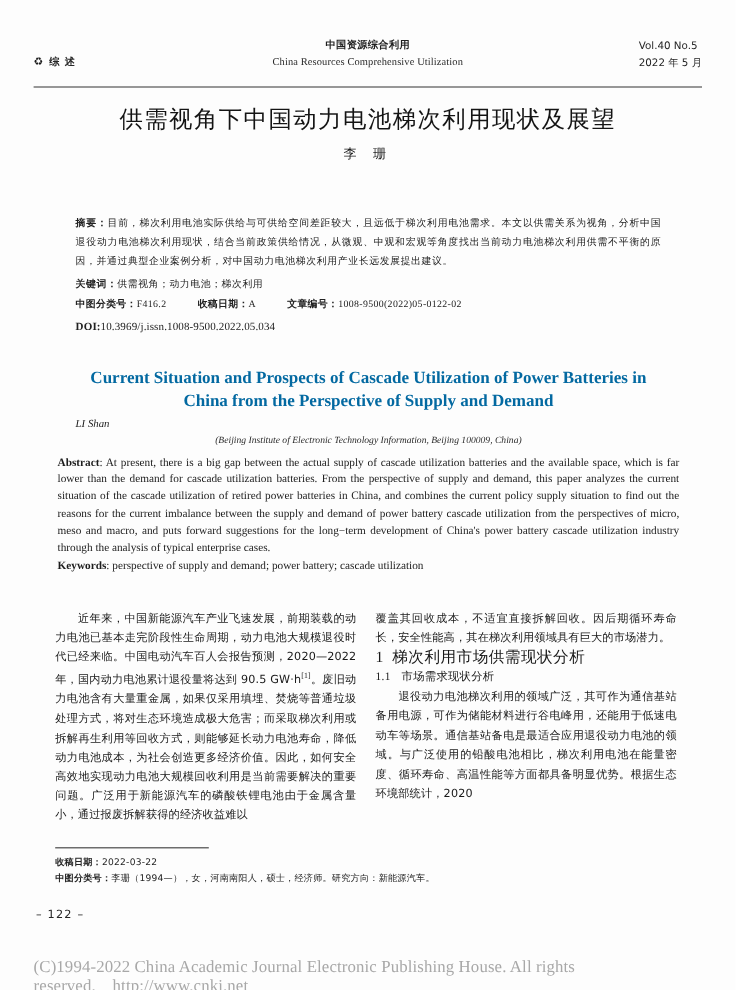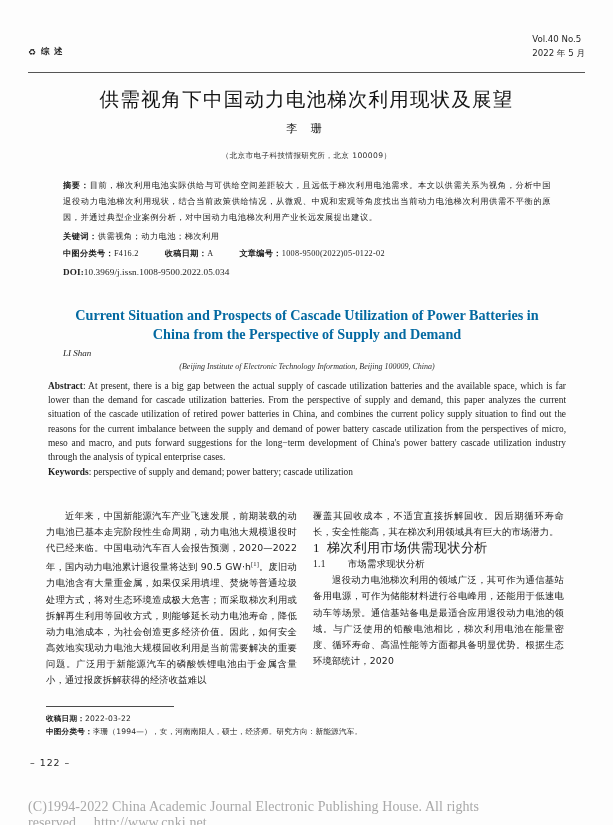--- a/index.html
+++ b/index.html
@@ -231,21 +231,21 @@
     font-size: 13px;
     letter-spacing: 0.4px;
   }
   .h1 .num { margin-right: 7px; font-family: "Liberation Serif", serif; }
   .h2 {
     margin-top: 4px;
     margin-bottom: 0px;
     font-size: 9.4px;
     letter-spacing: 0.3px;
   }
-  .h2 .num { margin-right: 22px; font-family: "Liberation Serif", serif; }
+  .h2 .num { margin-right: 9px; font-family: "Liberation Serif", serif; }
   .sup { font-size: 6.5px; vertical-align: super; font-family: "Liberation Serif", serif; }
   .lat { font-family: "Liberation Serif", serif; }
 
   
   .fn-rule {
     position: absolute;
     left: 46px;
     top: 706px;
     width: 128px;
     height: 1px;
@@ -292,32 +292,35 @@
 <div class="page">
 
   <div class="header">
 
     <div class="hdr-left">
       <span class="recycle-icon">♻</span>
       <span>综</span>
       <span class="hdr-cat">述</span>
     </div>
 
+    <div class="hdr-center">
+      <div class="hdr-cn">中国资源综合利用</div>
+      <div class="hdr-en">China Resources Comprehensive Utilization</div>
+    </div>
 
     <div class="hdr-right">
       <div>Vol.40  No.5</div>
       <div>2022 年 5 月</div>
     </div>
   </div>
 
   <div class="rule rule-top"></div>
 
   <div class="cn-title">供需视角下中国动力电池梯次利用现状及展望</div>
   <div class="cn-author">李  珊</div>
-  <div class="cn-affil">（北京市电子科技情报研究所，北京  100009）</div>
 
   <div class="cn-block">
     <div class="cn-abs">
       <span class="lead">摘要：</span><span>目前，梯次利用电池实际供给与可供给空间差距较大，且远低于梯次利用电池需求。本文以供需关系为视角，分析中国退役动力电池梯次利用现状，结合当前政策供给情况，从微观、中观和宏观等角度找出当前动力电池梯次利用供需不平衡的原因，并通过典型企业案例分析，对中国动力电池梯次利用产业长远发展提出建议。</span>
     </div>
     <div class="cn-kw">
       <span class="lead">关键词：</span><span>供需视角；动力电池；梯次利用</span>
     </div>
     <div class="cn-class">
       <span class="lead">中图分类号：</span><span class="lat">F416.2</span><span class="gap"></span><span class="lead">收稿日期：</span><span class="lat">A</span><span class="gap"></span><span class="lead">文章编号：</span><span class="lat">1008-9500(2022)05-0122-02</span>

